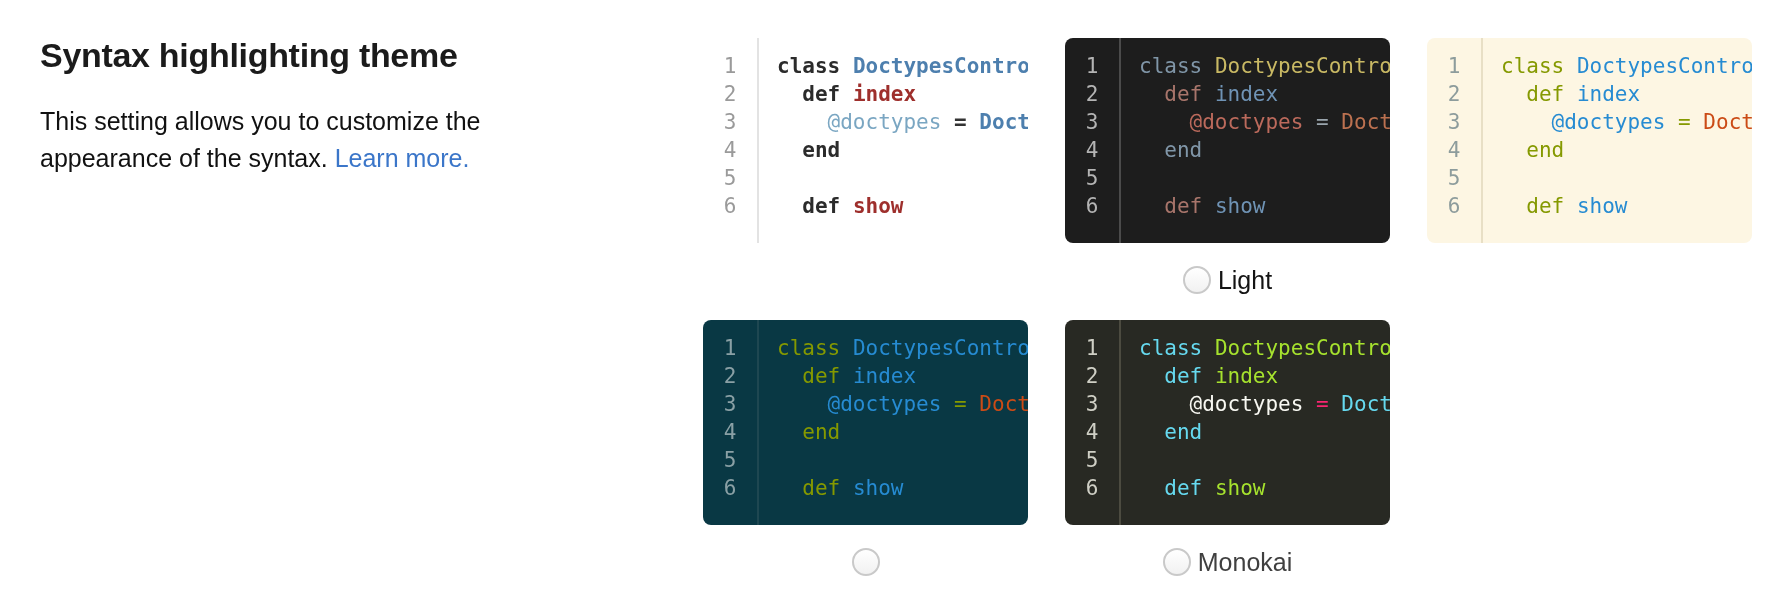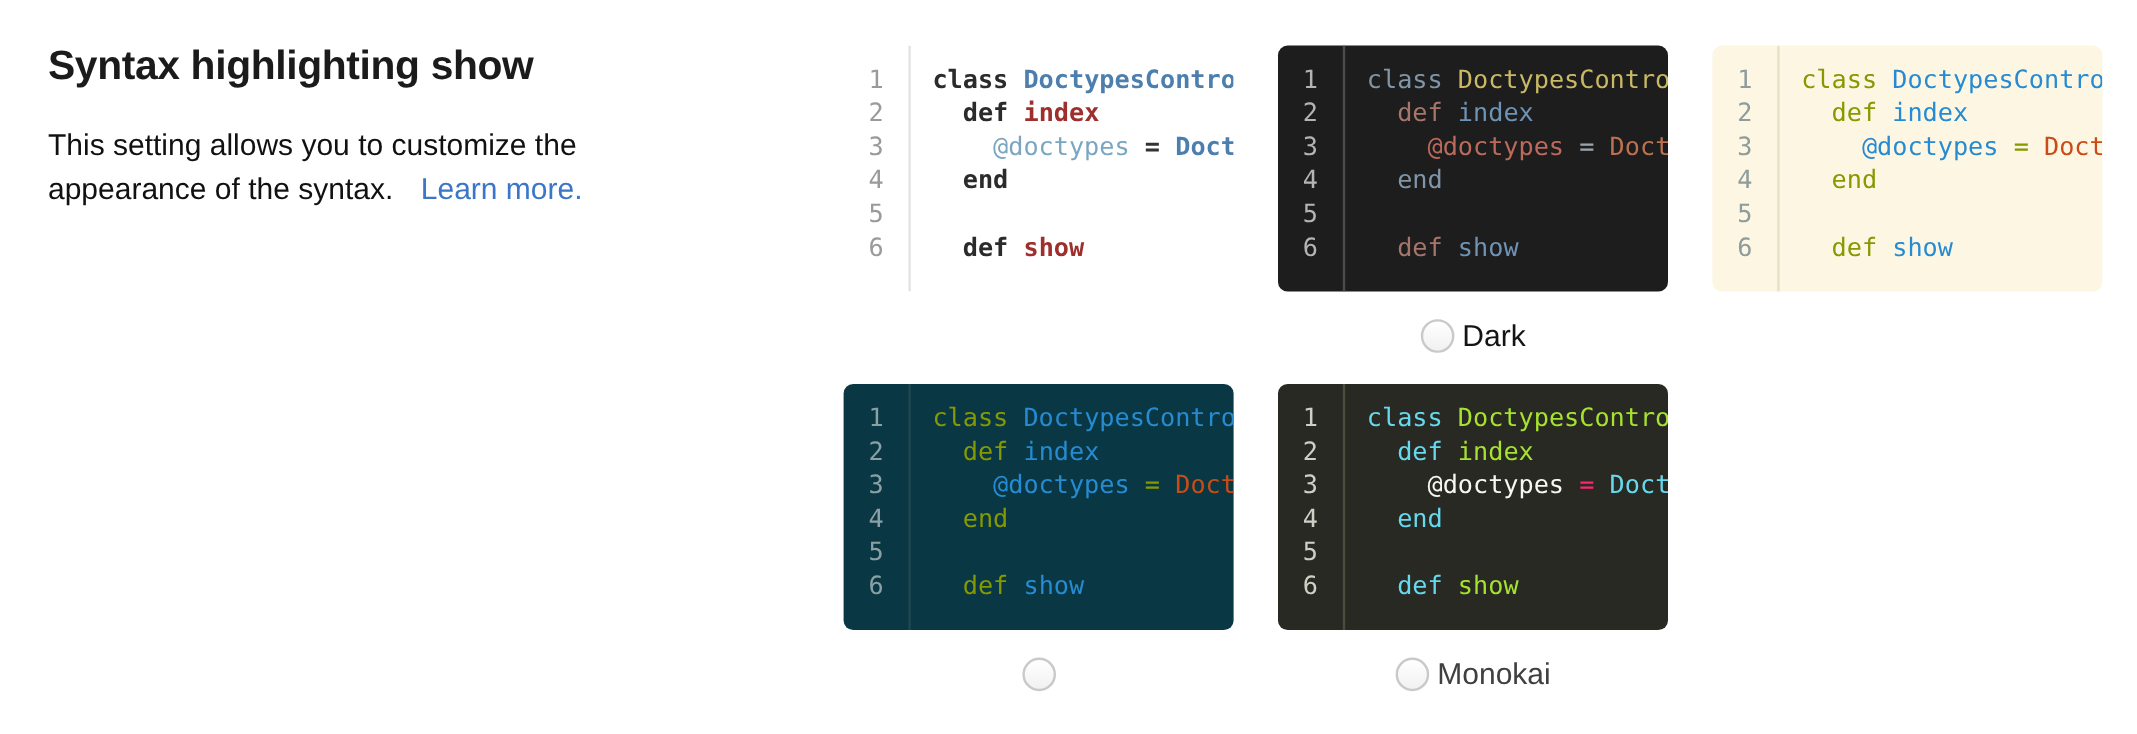--- a/index.html
+++ b/index.html
@@ -2,21 +2,21 @@
 <html><head>
 <meta charset="utf-8">
 <style>
   * { margin: 0; padding: 0; box-sizing: border-box; }
   html, body { width: 1781px; height: 612px; background: #ffffff; overflow: hidden;
     font-family: "Liberation Sans", sans-serif; }
 
   .left-col { position: absolute; left: 40px; top: 36px; width: 600px; }
   .page-title { font-size: 34px; font-weight: bold; color: #1b1b1b; letter-spacing: -0.3px; }
   .description { margin-top: 28px; font-size: 25px; line-height: 37px; color: #111111; width: 560px; }
-  .description a { text-decoration: none; cursor: pointer; margin-left: 16px; }
+  .description a { text-decoration: none; cursor: pointer; }
 
   .theme-grid { position: absolute; left: 703px; top: 38px; display: grid;
     grid-template-columns: repeat(3, 325px); column-gap: 37px; row-gap: 14px; }
 
   .cell { display: flex; flex-direction: column; }
 
   .tile { width: 325px; height: 205px; border-radius: 8px; overflow: hidden;
     display: flex; flex-direction: row; cursor: pointer; }
   .gutter { width: 56px; flex: 0 0 56px; padding-top: 14px; text-align: center;
     font-family: "DejaVu Sans Mono", monospace; font-size: 21px; line-height: 28px; }
@@ -31,21 +31,21 @@
   .radio.unselected { background: linear-gradient(#ffffff, #f1f1f1); border: 2px solid #c9c9c9; }
   .radio.selected { border: 1px solid #3d8fe0; }
   .radio.selected::after { content: ""; position: absolute; left: 50%; top: 50%;
     width: 10px; height: 10px; margin: -5px 0 0 -5px; border-radius: 50%; background: #ffffff; }
   .radio-label { font-size: 25px; cursor: pointer; }
 </style>
 </head>
 <body>
 
 <div class="left-col">
-  <h2 class="page-title">Syntax highlighting show</h2>
+  <h2 class="page-title">Syntax highlighting theme</h2>
   <p class="description"><span>This setting allows you to customize the appearance of the syntax. </span><a style="color: rgb(59, 118, 201);">Learn more.</a></p>
 </div>
 
 <div class="theme-grid">
     <div class="cell">
       <div class="tile" style="background: rgb(255, 255, 255);">
         <div class="gutter" style="color: rgb(154, 154, 154); border-right: 2px solid rgb(227, 227, 227);">
           <div class="code-line">1</div>
           <div class="code-line">2</div>
           <div class="code-line">3</div>
@@ -63,21 +63,21 @@
           <div class="code-line">2</div>
           <div class="code-line">3</div>
           <div class="code-line">4</div>
           <div class="code-line">5</div>
           <div class="code-line">6</div>
         </div>
         <div class="codecol"><div class="code-line"><span style="color: rgb(128, 150, 168);">class</span><span style="color: rgb(200, 200, 200);"> </span><span style="color: rgb(201, 185, 100);">DoctypesController</span></div><div class="code-line"><span style="color: rgb(200, 200, 200);">  </span><span style="color: rgb(168, 117, 107);">def</span><span style="color: rgb(200, 200, 200);"> </span><span style="color: rgb(111, 147, 181);">index</span></div><div class="code-line"><span style="color: rgb(200, 200, 200);">    </span><span style="color: rgb(188, 106, 92);">@doctypes</span><span style="color: rgb(200, 200, 200);"> </span><span style="color: rgb(154, 165, 173);">=</span><span style="color: rgb(200, 200, 200);"> </span><span style="color: rgb(188, 113, 80);">Doctype.all</span></div><div class="code-line"><span style="color: rgb(200, 200, 200);">  </span><span style="color: rgb(128, 150, 168);">end</span></div><div class="code-line"></div><div class="code-line"><span style="color: rgb(200, 200, 200);">  </span><span style="color: rgb(168, 117, 107);">def</span><span style="color: rgb(200, 200, 200);"> </span><span style="color: rgb(111, 147, 181);">show</span></div></div>
       </div>
       <div class="radio-row">
         <span class="radio unselected"></span>
-        <span class="radio-label" style="color: rgb(20, 20, 20);">Dark</span>
+        <span class="radio-label" style="color: rgb(20, 20, 20);">Light</span>
       </div>
     </div>
     <div class="cell">
       <div class="tile" style="background: rgb(253, 246, 227);">
         <div class="gutter" style="color: rgb(141, 156, 156); border-right: 2px solid rgb(232, 223, 197);">
           <div class="code-line">1</div>
           <div class="code-line">2</div>
           <div class="code-line">3</div>
           <div class="code-line">4</div>
           <div class="code-line">5</div>

